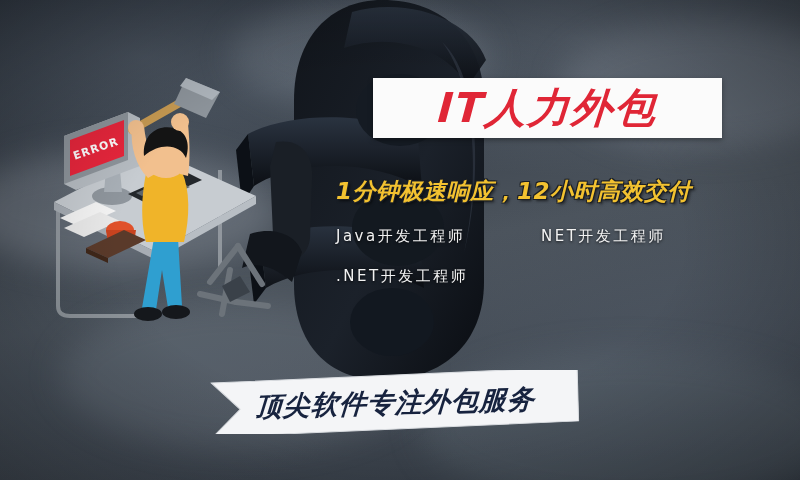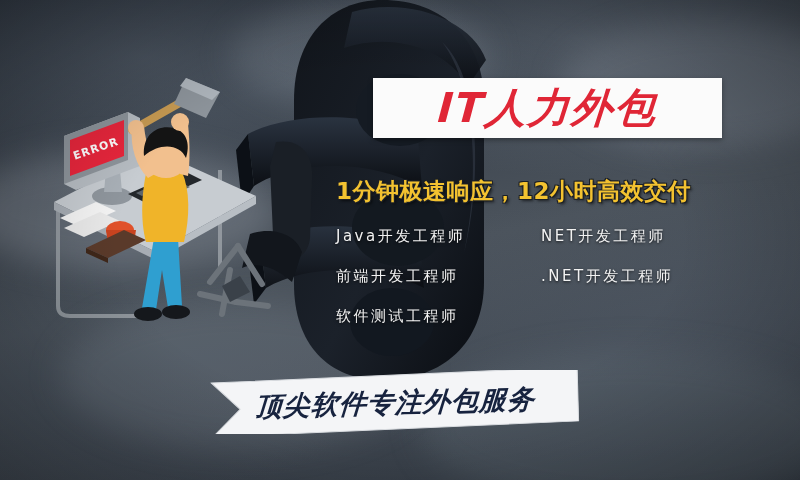--- a/index.html
+++ b/index.html
@@ -41,21 +41,21 @@
   #title-text{
     font-size:41px;font-weight:bold;font-style:italic;color:#e02636;
     letter-spacing:2px;line-height:1;white-space:nowrap;
     font-family:"DejaVu Sans","Liberation Sans",sans-serif;
     transform:skewX(-4deg);
   }
 
   
   #subtitle{
     position:absolute;left:336px;top:176px;width:430px;height:30px;
-    font-size:23px;font-weight:bold;color:#f3c230;
+    font-size:23px;font-weight:bold;font-style:italic;color:#f3c230;
     letter-spacing:.5px;white-space:nowrap;line-height:30px;
     text-shadow:1px 1px 0 #1b1f25, -1px 1px 0 #1b1f25, 1px -1px 0 #1b1f25,
                 -1px -1px 0 #1b1f25, 2px 2px 3px rgba(0,0,0,.6);
     font-family:"DejaVu Sans","Liberation Sans",sans-serif;
   }
 
   
   #services{
     position:absolute;left:336px;top:224px;width:420px;
     display:grid;grid-template-columns:205px 215px;
@@ -195,23 +195,21 @@
 
   <div id="title-banner">
     <span id="title-text">IT人力外包</span>
   </div>
 
   <div id="subtitle">1分钟极速响应，12小时高效交付</div>
 
   <div id="services">
     <div class="svc">Java开发工程师</div>
     <div class="svc">NET开发工程师</div>
-    <div class="svc">前端开发工程师</div>
     <div class="svc">.NET开发工程师</div>
-    <div class="svc">软件测试工程师</div>
   </div>
 
   <div id="ribbon-wrap">
     <svg viewBox="0 0 370 64" width="370" height="64" style="position:absolute;left:0;top:0;">
       <g transform="rotate(-1.6 185 32)">
         <path d="M2 8 L368 2 L368 56 L2 62 L30 35 Z" fill="#f4f5f7"></path>
         <path d="M368 2 L368 56 L340 33 Z" fill="#f4f5f7"></path>
         <path d="M2 8 L30 35 L2 62 Z" fill="#2b313a" opacity=".0"></path>
         <path d="M368 2 L340 33 L368 56 Z" fill="#2b313a" opacity=".0"></path>
         <path d="M2 8 L368 2 L368 56 L2 62 L30 35 Z" fill="none" stroke="#d9dce0" stroke-width="1"></path>

